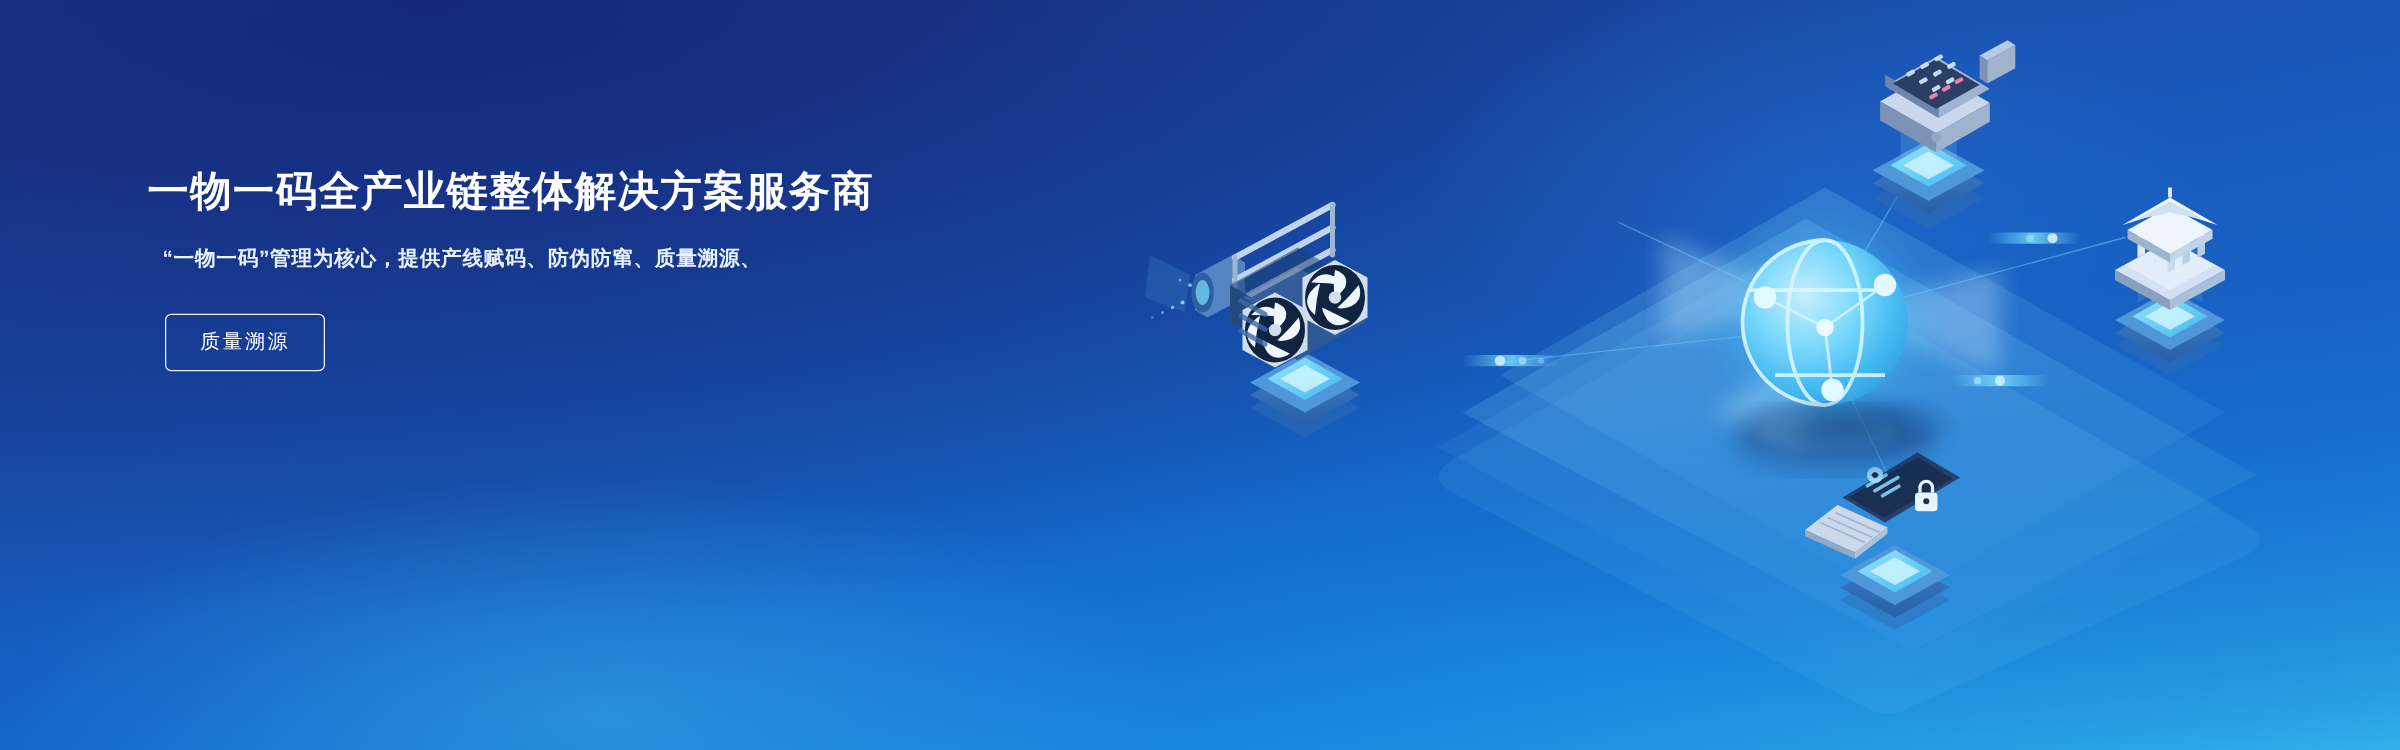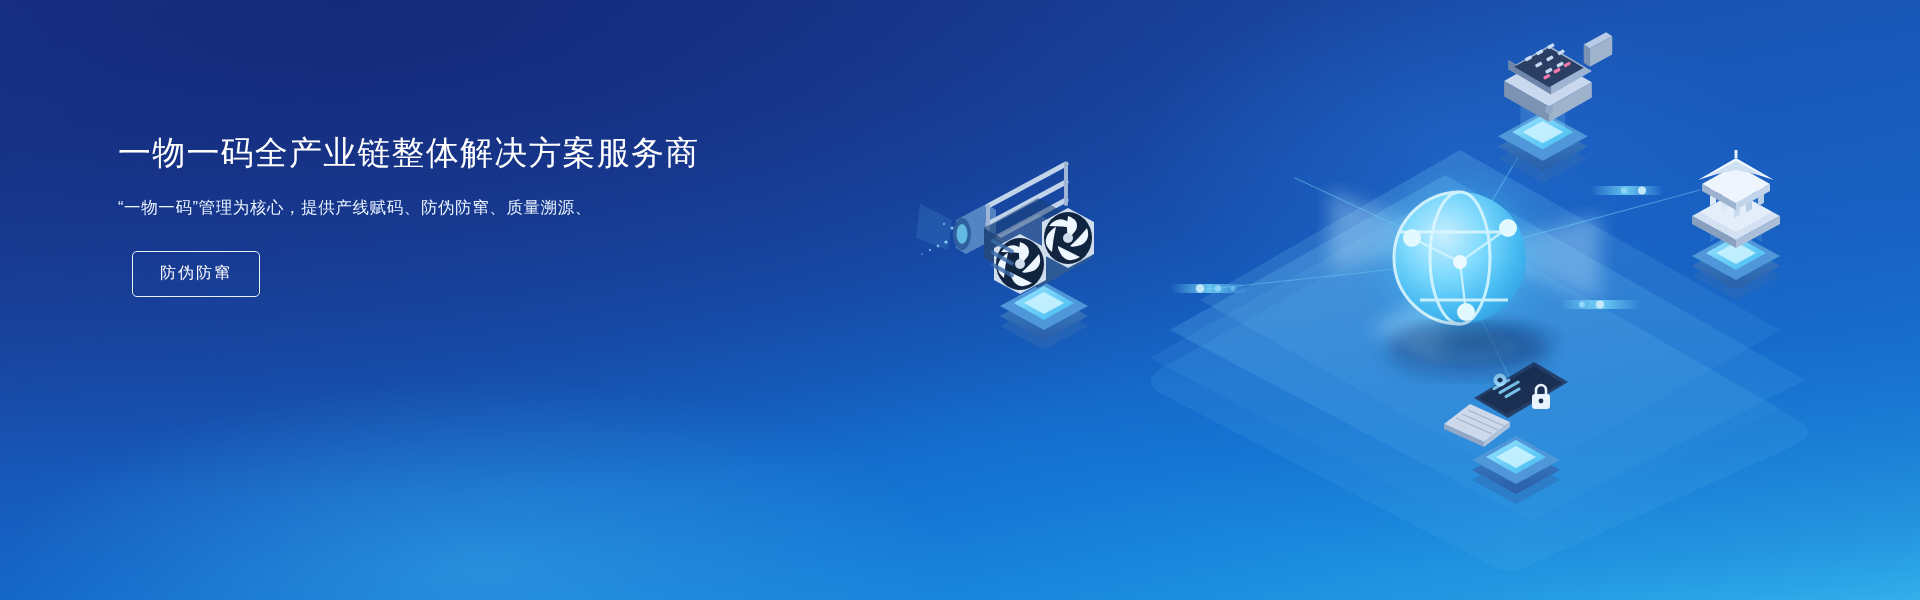--- a/index.html
+++ b/index.html
@@ -44,32 +44,33 @@
     pointer-events:none;
   }
 
   
   #copy{
     position:absolute; left:118px; top:132px; width:720px; z-index:6;
   }
   #headline{
     color:#ffffff;
     font-size:33px;
-    font-weight:normal;
+    font-weight:bold;
     letter-spacing:1.2px;
     line-height:1.25;
     white-space:nowrap;
   }
   #subtitle{
     margin-top:18px;
     color:#e9f3ff;
     font-size:16.5px;
     line-height:2.05;
     letter-spacing:0.6px;
-    font-weight:400;
+    font-weight:700;
+    margin-left:12px;
   }
   #subtitle .sub-line{ display:block; white-space:nowrap; }
 
   #cta{
     display:inline-block;
     margin-top:26px; margin-left:14px;
     padding:11px 27px 12px;
     border:1px solid rgba(255,255,255,0.92);
     border-radius:5px;
     color:#ffffff;
@@ -408,16 +409,16 @@
       <ellipse cx="568" cy="352" rx="82" ry="26" fill="#0d2c66" opacity="0.3" filter="url(#blurM)"></ellipse>
       <ellipse cx="562" cy="346" rx="56" ry="16" fill="#8fe0ff" opacity="0.10" filter="url(#blurS)"></ellipse>
     </svg>
   </div>
 
   <div id="copy">
     <h1 id="headline">一物一码全产业链整体解决方案服务商</h1>
     <p id="subtitle">
       <span class="sub-line">“一物一码”管理为核心，提供产线赋码、防伪防窜、质量溯源、</span>
     </p>
-    <button id="cta">防伪防窜</button>
+    <button id="cta">质量溯源</button>
   </div>
 
 </div>
 
 </body></html>

